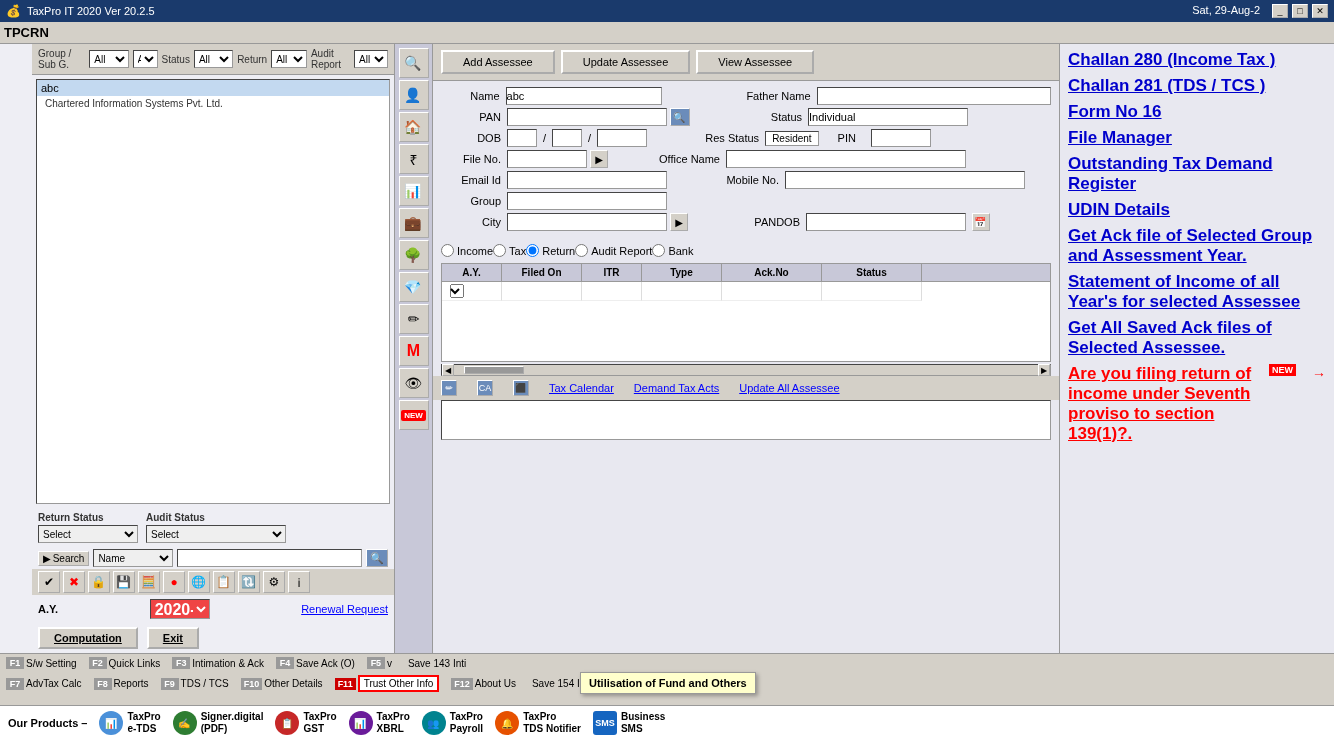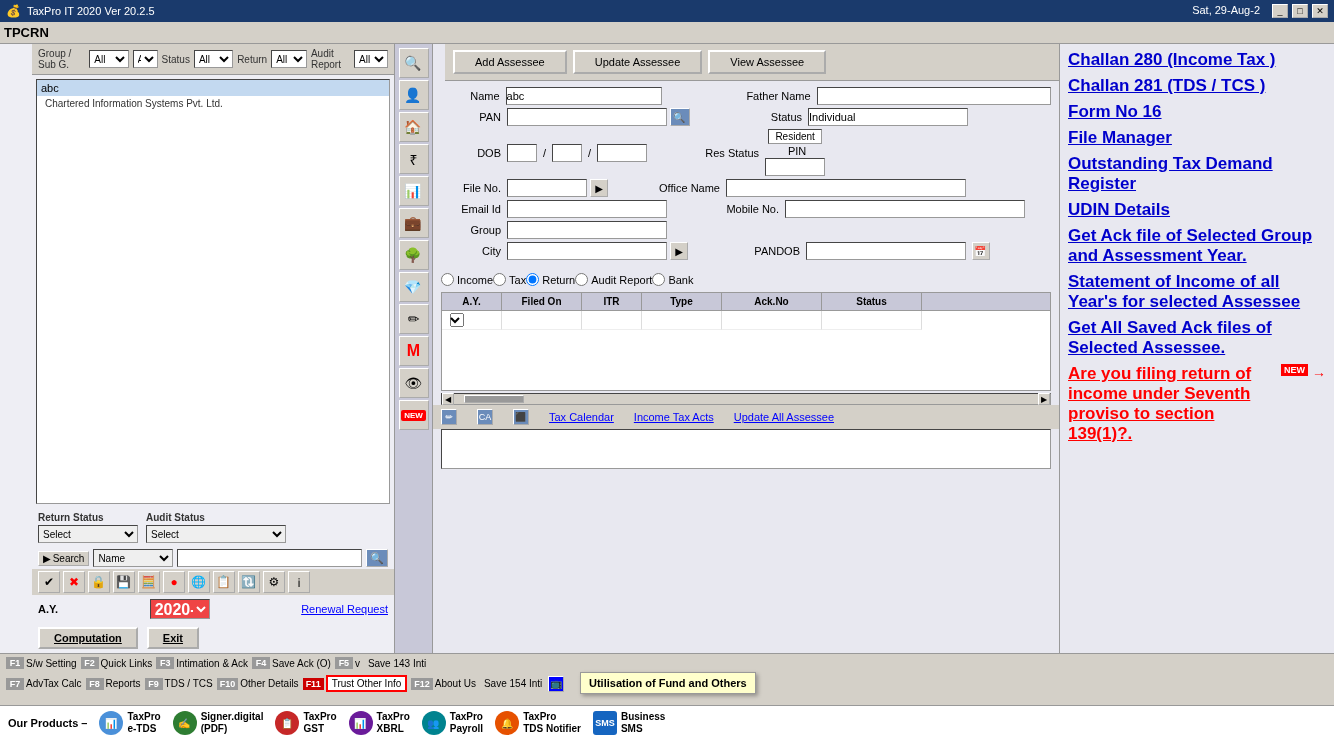--- a/index.html
+++ b/index.html
@@ -199,21 +199,20 @@
       font-size: 14px;
     }
     
     
     .action-btns {
       display: flex;
       gap: 6px;
       padding: 6px 8px;
       background: #d4d0c8;
       border-bottom: 1px solid #999;
-      margin-left: 12px;
     }
     .action-btn {
       background: #d4d0c8;
       border: 2px outset #fff;
       padding: 4px 20px;
       font-size: 11px;
       cursor: pointer;
     }
     
     
@@ -240,21 +239,21 @@
     .pan-row { display: flex; align-items: center; gap: 3px; }
     .pan-search-btn {
       width: 20px; height: 18px;
       background: #6b8cba;
       border: 1px outset #fff;
       cursor: pointer;
       display: flex; align-items: center; justify-content: center;
       color: white; font-size: 10px;
     }
     .dob-sep { font-size: 11px; }
-    .res-status-row { display: flex; align-items: center; gap: 1px; flex-direction: column; }
+    .res-status-row { display: flex; align-items: center; gap: 15px; }
     .res-btn {
       background: white;
       border: 1px inset #999;
       padding: 1px 6px;
       font-size: 10px;
       cursor: pointer;
     }
     .pin-input { width: 60px; height: 18px; border: 1px inset #999; font-size: 11px; }
     .file-no-row { display: flex; align-items: center; gap: 3px; }
     .file-arrow-btn {
@@ -376,21 +375,21 @@
       height: 52px;
       background: #d4d0c8;
       border-top: 1px solid #999;
       display: flex;
       flex-direction: column;
     }
     .fkey-row {
       display: flex;
       align-items: center;
       padding: 3px 6px;
-      gap: 4px;
+      gap: 12px;
       flex-wrap: nowrap;
     }
     .fkey-btn {
       display: flex;
       align-items: center;
       gap: 2px;
       cursor: pointer;
     }
     .fkey-label {
       background: #999;
@@ -758,39 +757,39 @@
         <div class="scroll-thumb"></div>
       </div>
       <div class="scroll-btn-r">▶</div>
     </div>
 
     <div class="bottom-links">
       <div class="link-icon">✏</div>
       <div class="link-icon">CA</div>
       <div class="link-icon">⬛</div>
       <span class="bottom-link">Tax Calendar</span>
-      <span class="bottom-link">Income Tax Acts</span>
+      <span class="bottom-link">Demand Tax Acts</span>
       <span class="bottom-link">Update All Assessee</span>
     </div>
 
     <div class="remark-content"></div>
 
   </div>
 
   <div class="right-sidebar">
     <a class="right-link">Challan 280 (Income Tax )</a>
     <a class="right-link">Challan 281 (TDS / TCS )</a>
     <a class="right-link">Form No 16</a>
     <a class="right-link">File Manager</a>
     <a class="right-link">Outstanding Tax Demand Register</a>
     <a class="right-link">UDIN Details</a>
     <a class="right-link">Get Ack file of Selected Group and Assessment Year.</a>
     <a class="right-link">Statement of Income of all Year's for selected Assessee</a>
     <a class="right-link">Get All Saved Ack files of Selected Assessee.</a>
-    <div style="display:flex; align-items:flex-start; gap:4px; margin-bottom:6px;">
+    <div style="display:flex; align-items:flex-start; gap:16px; margin-bottom:6px;">
       <a class="right-link right-link-red" style="flex:1;">Are you filing return of income under Seventh proviso to section 139(1)?.</a>
       <span class="new-badge">NEW</span>
       <span style="color:red; font-size:14px;">→</span>
     </div>
   </div>
 
 </div>
 
 <div class="bottom-toolbar">
   <div class="fkey-row">

